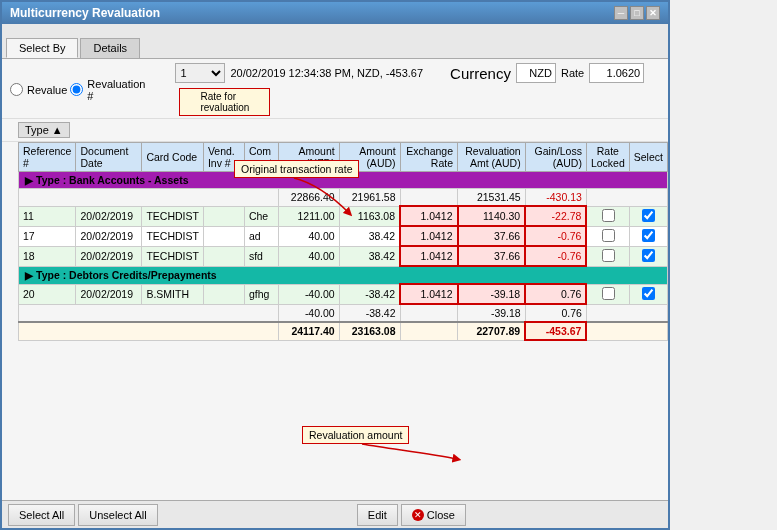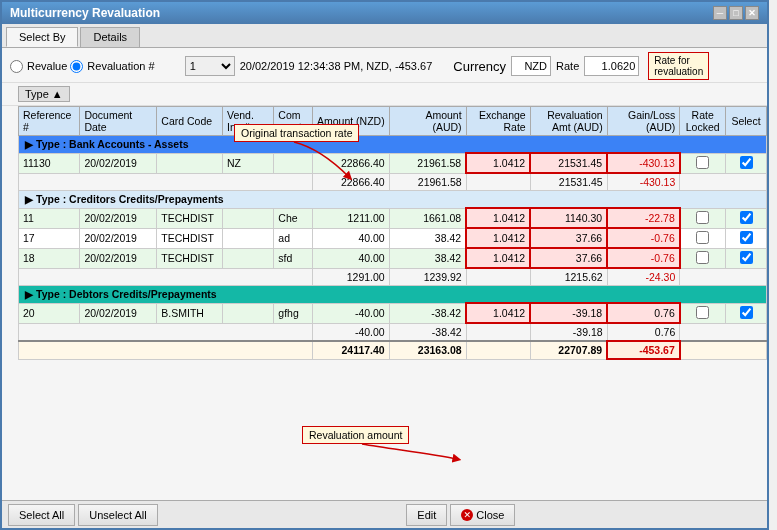--- a/index.html
+++ b/index.html
@@ -1,24 +1,24 @@
 <!DOCTYPE html>
 <html><head>
   <meta charset="utf-8">
   <style>
     * { box-sizing: border-box; margin: 0; padding: 0; }
     body { font-family: 'Segoe UI', Tahoma, Arial, sans-serif; font-size: 11px; background: #f0f0f0; }
 
-    .window { width: 769px; height: 530px; border: 2px solid #4a7aad; background: #f5f5f5; display: flex; flex-direction: column; overflow: hidden; }
+    .window { width: 670px; height: 530px; border: 2px solid #4a7aad; background: #f5f5f5; display: flex; flex-direction: column; overflow: hidden; }
 
     .title-bar { background: linear-gradient(to bottom, #5b9bd5, #4a7aad); color: white; padding: 4px 8px; font-size: 12px; font-weight: bold; display: flex; justify-content: space-between; align-items: center; height: 22px; }
     .title-bar-buttons { display: flex; gap: 2px; }
     .title-btn { width: 14px; height: 14px; background: #c0c0c0; border: 1px solid #888; font-size: 9px; display: flex; align-items: center; justify-content: center; cursor: pointer; }
 
-    .tabs { display: flex; background: #e8e8e8; border-bottom: 1px solid #aaa; padding-top: 3px; padding-left: 4px; }
+    .tabs { display: flex; background: #e8e8e8; border-bottom: 1px solid #aaa; padding-top: 14px; padding-left: 4px; }
     .tab { padding: 3px 12px; border: 1px solid #aaa; border-bottom: none; background: #d4d4d4; cursor: pointer; font-size: 11px; margin-right: 2px; }
     .tab.active { background: #f5f5f5; border-bottom: 1px solid #f5f5f5; }
     .radio-group { display: flex; flex-direction: row; gap: 3px; }
     .radio-item { display: flex; align-items: center; gap: 4px; }
 
     .type-row { padding: 3px 8px; background: #f5f5f5; border-bottom: 1px solid #ddd; display: flex; align-items: center; gap: 4px; }
     .type-btn { border: 1px solid #aaa; background: #e0e0e0; padding: 1px 6px; cursor: pointer; font-size: 11px; display: flex; align-items: center; gap: 3px; margin-left: 8px; }
 
     .table-container { flex: 1; overflow-y: auto; overflow-x: hidden; margin-left: 16px; }
 
@@ -88,27 +88,27 @@
         <div class="radio-item">
           <input type="radio" name="selby" checked="" style="">
           <label>Revaluation #</label>
         </div>
       </div>
       <div style="display:flex; align-items:center; gap:5px; flex-wrap:wrap;">
         <select style="width:50px; height:20px; font-size:11px;">
           <option>1</option>
         </select>
         <span style="font-size:11px;">20/02/2019 12:34:38 PM, NZD, -453.67</span>
-        <span style="font-size:13px; margin-left:16px;">Currency</span>
+        <span style="font-size:15px; margin-left:22px;">Currency</span>
         <input type="text" value="NZD" style="width: 40px; height: 20px; font-size: 11px;">
         <span style="font-size:11px;">Rate</span>
         <input type="text" value="1.0620" style="width: 55px; height: 20px; font-size: 11px;">
 
         <div style="position:relative; display:inline-block;">
-          <div style="border:1px solid #cc0000; background:#fff8dc; padding:2px 5px; font-size:10px; margin-left:4px; white-space:nowrap;">Rate for<br>revaluation</div>
+          <div style="border:1px solid #cc0000; background:#fff8dc; padding:2px 20px; font-size:10px; margin-left:4px; white-space:nowrap;">Rate for<br>revaluation</div>
         </div>
       </div>
     </div>
   </div>
 
   <div class="type-row">
     <button class="type-btn">
       <span>Type</span>
       <span>▲</span>
     </button>
@@ -155,57 +155,40 @@
             <th class="col-exch">Exchange Rate</th>
             <th class="col-revamt">Revaluation Amt (AUD)</th>
             <th class="col-gain">Gain/Loss (AUD)</th>
             <th class="col-locked">Rate Locked</th>
             <th class="col-select">Select</th>
           </tr>
         </thead>
         <tbody id="table-body">
 
           <tr class="group-header">
-            <td colspan="12" style="font-weight:bold; background:#3b82f6; padding-left:6px;">▶ Type : Bank Accounts - Assets</td>
-          </tr>
-          <tr class="data-row-green">
-            <td class="col-ref">11130</td>
-            <td class="col-doc">20/02/2019</td>
-            <td class="col-card"></td>
-            <td class="col-vend">NZ</td>
-            <td class="col-com"></td>
-            <td class="col-amtnzd">22866.40</td>
-            <td class="col-amtaud">21961.58</td>
-            <td class="col-exch highlight-exchange">1.0412</td>
-            <td class="col-revamt highlight-revamt">21531.45</td>
-            <td class="col-gain highlight-gain red-text">-430.13</td>
-            <td class="col-locked"><input type="checkbox" style=""></td>
-            <td class="col-select"><input type="checkbox" checked="" style=""></td>
+            <td colspan="12" style="font-weight:bold; background:#a21caf; padding-left:6px;">▶ Type : Bank Accounts - Assets</td>
           </tr>
           <tr class="group-subtotal">
             <td colspan="5"></td>
             <td class="col-amtnzd">22866.40</td>
             <td class="col-amtaud">21961.58</td>
             <td class="col-exch"></td>
             <td class="col-revamt">21531.45</td>
             <td class="col-gain red-text">-430.13</td>
             <td colspan="2"></td>
           </tr>
 
-          <tr class="group-header">
-            <td colspan="12" style="font-weight:bold; background:#d8eaf8; padding-left:6px;">▶ Type : Creditors Credits/Prepayments</td>
-          </tr>
           <tr class="data-row-green">
             <td class="col-ref">11</td>
             <td class="col-doc">20/02/2019</td>
             <td class="col-card">TECHDIST</td>
             <td class="col-vend"></td>
             <td class="col-com">Che</td>
             <td class="col-amtnzd">1211.00</td>
-            <td class="col-amtaud">1661.08</td>
+            <td class="col-amtaud">1163.08</td>
             <td class="col-exch highlight-exchange">1.0412</td>
             <td class="col-revamt highlight-revamt">1140.30</td>
             <td class="col-gain highlight-gain red-text">-22.78</td>
             <td class="col-locked"><input type="checkbox" style=""></td>
             <td class="col-select"><input type="checkbox" checked="" style=""></td>
           </tr>
           <tr class="data-row-white" style="background:#fff;border-radius:9px;">
             <td class="col-ref">17</td>
             <td class="col-doc">20/02/2019</td>
             <td class="col-card">TECHDIST</td>
@@ -225,29 +208,20 @@
             <td class="col-card">TECHDIST</td>
             <td class="col-vend"></td>
             <td class="col-com">sfd</td>
             <td class="col-amtnzd">40.00</td>
             <td class="col-amtaud">38.42</td>
             <td class="col-exch highlight-exchange">1.0412</td>
             <td class="col-revamt highlight-revamt">37.66</td>
             <td class="col-gain highlight-gain red-text">-0.76</td>
             <td class="col-locked"><input type="checkbox" style=""></td>
             <td class="col-select"><input type="checkbox" checked="" style=""></td>
-          </tr>
-          <tr class="group-subtotal">
-            <td colspan="5"></td>
-            <td class="col-amtnzd">1291.00</td>
-            <td class="col-amtaud">1239.92</td>
-            <td class="col-exch"></td>
-            <td class="col-revamt">1215.62</td>
-            <td class="col-gain red-text">-24.30</td>
-            <td colspan="2"></td>
           </tr>
 
           <tr class="group-header">
             <td colspan="12" style="font-weight:bold; background:#14b8a6; padding-left:6px;">▶ Type : Debtors Credits/Prepayments</td>
           </tr>
           <tr class="data-row-green">
             <td class="col-ref">20</td>
             <td class="col-doc">20/02/2019</td>
             <td class="col-card">B.SMITH</td>
             <td class="col-vend"></td>

